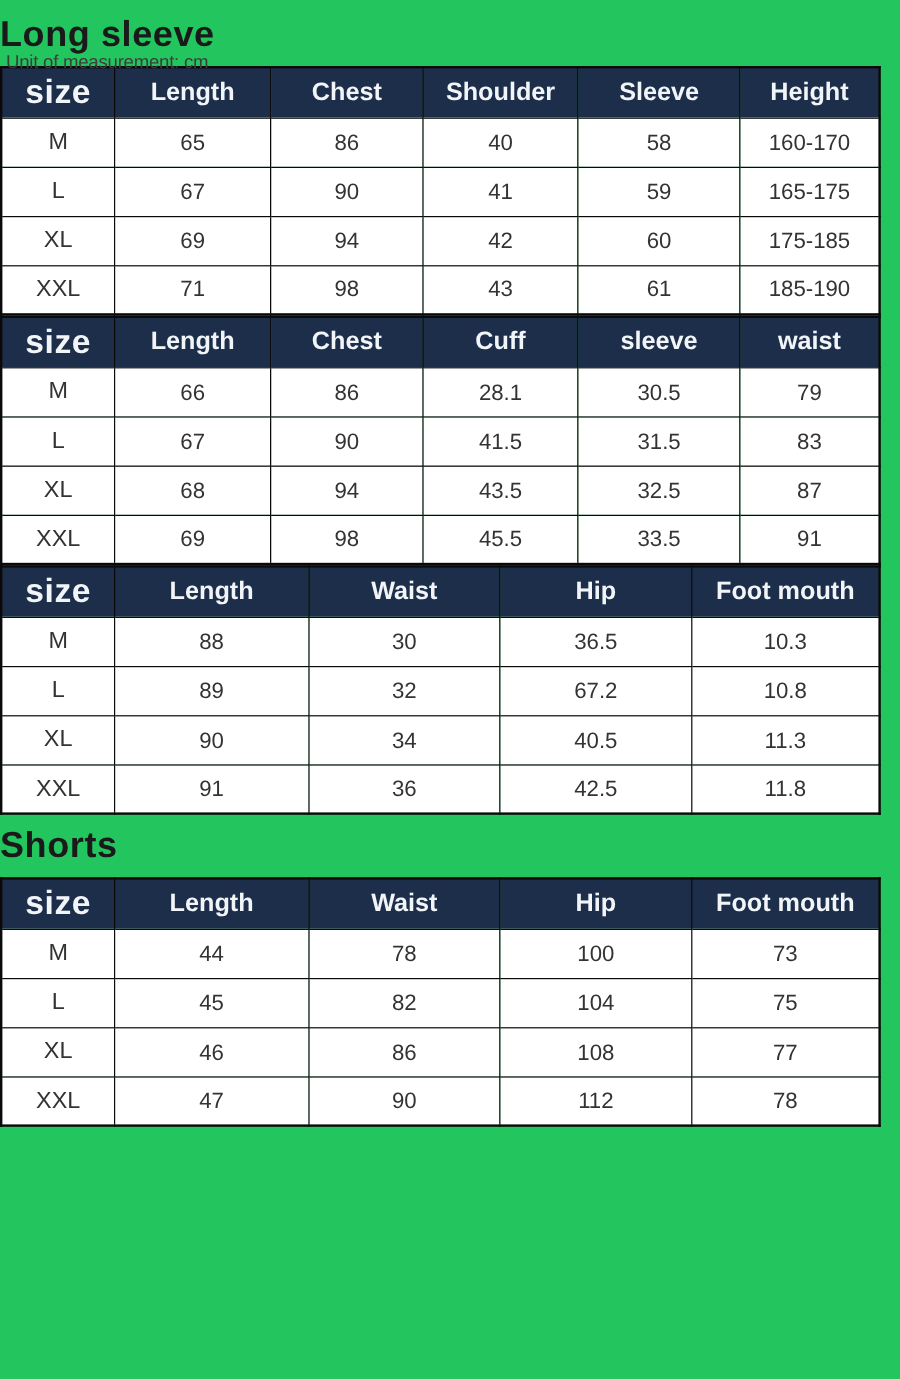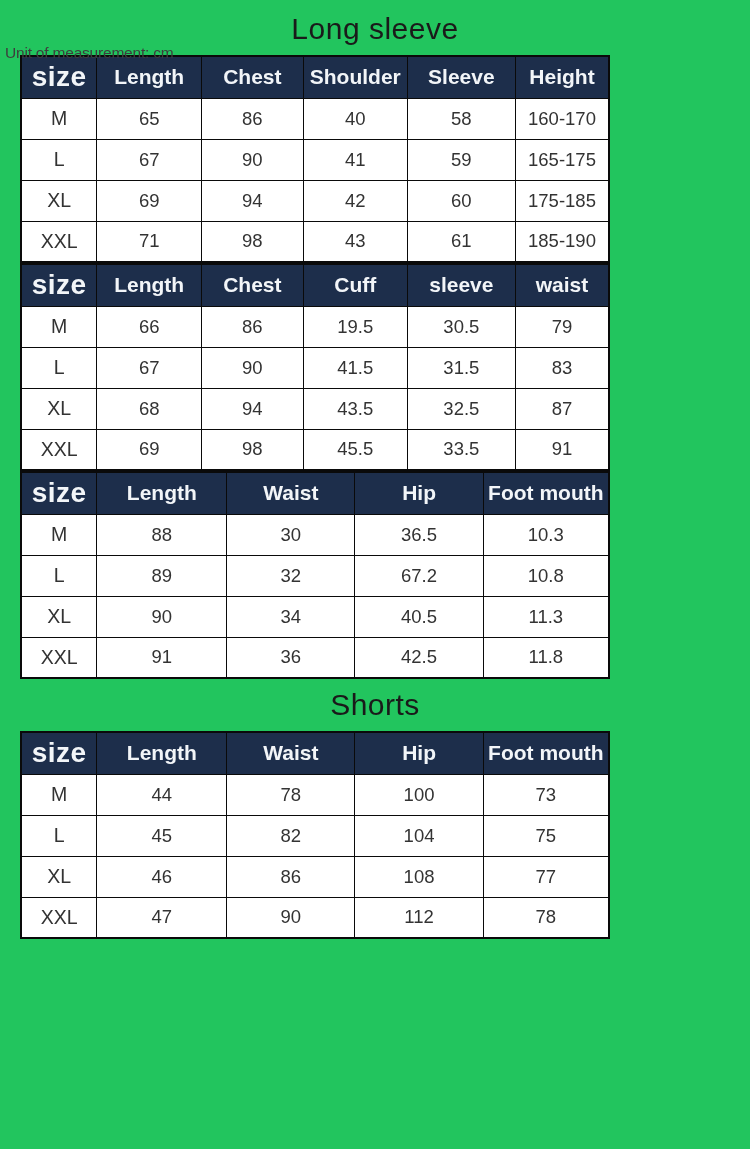--- a/index.html
+++ b/index.html
@@ -19,31 +19,31 @@
   }
   .unit-note {
     position: absolute;
     left: 5px;
     top: 44px;
     font-size: 15.5px;
     color: var(--note-text, #3d3d3d);
     letter-spacing: -0.2px;
   }
   .section-title {
-    text-align: center;
+    text-align: left;
     font-size: 30px;
-    font-weight: 400;
+    font-weight: 700;
     color: var(--title-text, #1a1a1a);
     margin: 9px 0 9px;
     letter-spacing: 0.5px;
   }
   .section:first-child .section-title { margin-top: 0; }
   table.size-table {
-    width: 590px;
-    margin: 0 20px;
+    width: 734px;
+    margin: 0 0;
     border-collapse: collapse;
     table-layout: fixed;
     border: 2px solid var(--border, #0a0a0a);
   }
   table.size-table th {
     background: var(--header-bg, #1d2e4b);
     color: var(--header-text, #f2f5f8);
     font-weight: 700;
     font-size: 21px;
     height: 42px;
@@ -169,21 +169,21 @@
               <th class="">Cuff</th>
               <th class="">sleeve</th>
               <th class="">waist</th>
             </tr>
           </thead>
           <tbody>
             <tr>
               <td class="size-cell">M</td>
               <td class="value-cell">66</td>
               <td class="value-cell">86</td>
-              <td class="value-cell">19.5</td>
+              <td class="value-cell">28.1</td>
               <td class="value-cell">30.5</td>
               <td class="value-cell">79</td>
             </tr>
             <tr>
               <td class="size-cell">L</td>
               <td class="value-cell">67</td>
               <td class="value-cell">90</td>
               <td class="value-cell">41.5</td>
               <td class="value-cell">31.5</td>
               <td class="value-cell">83</td>

